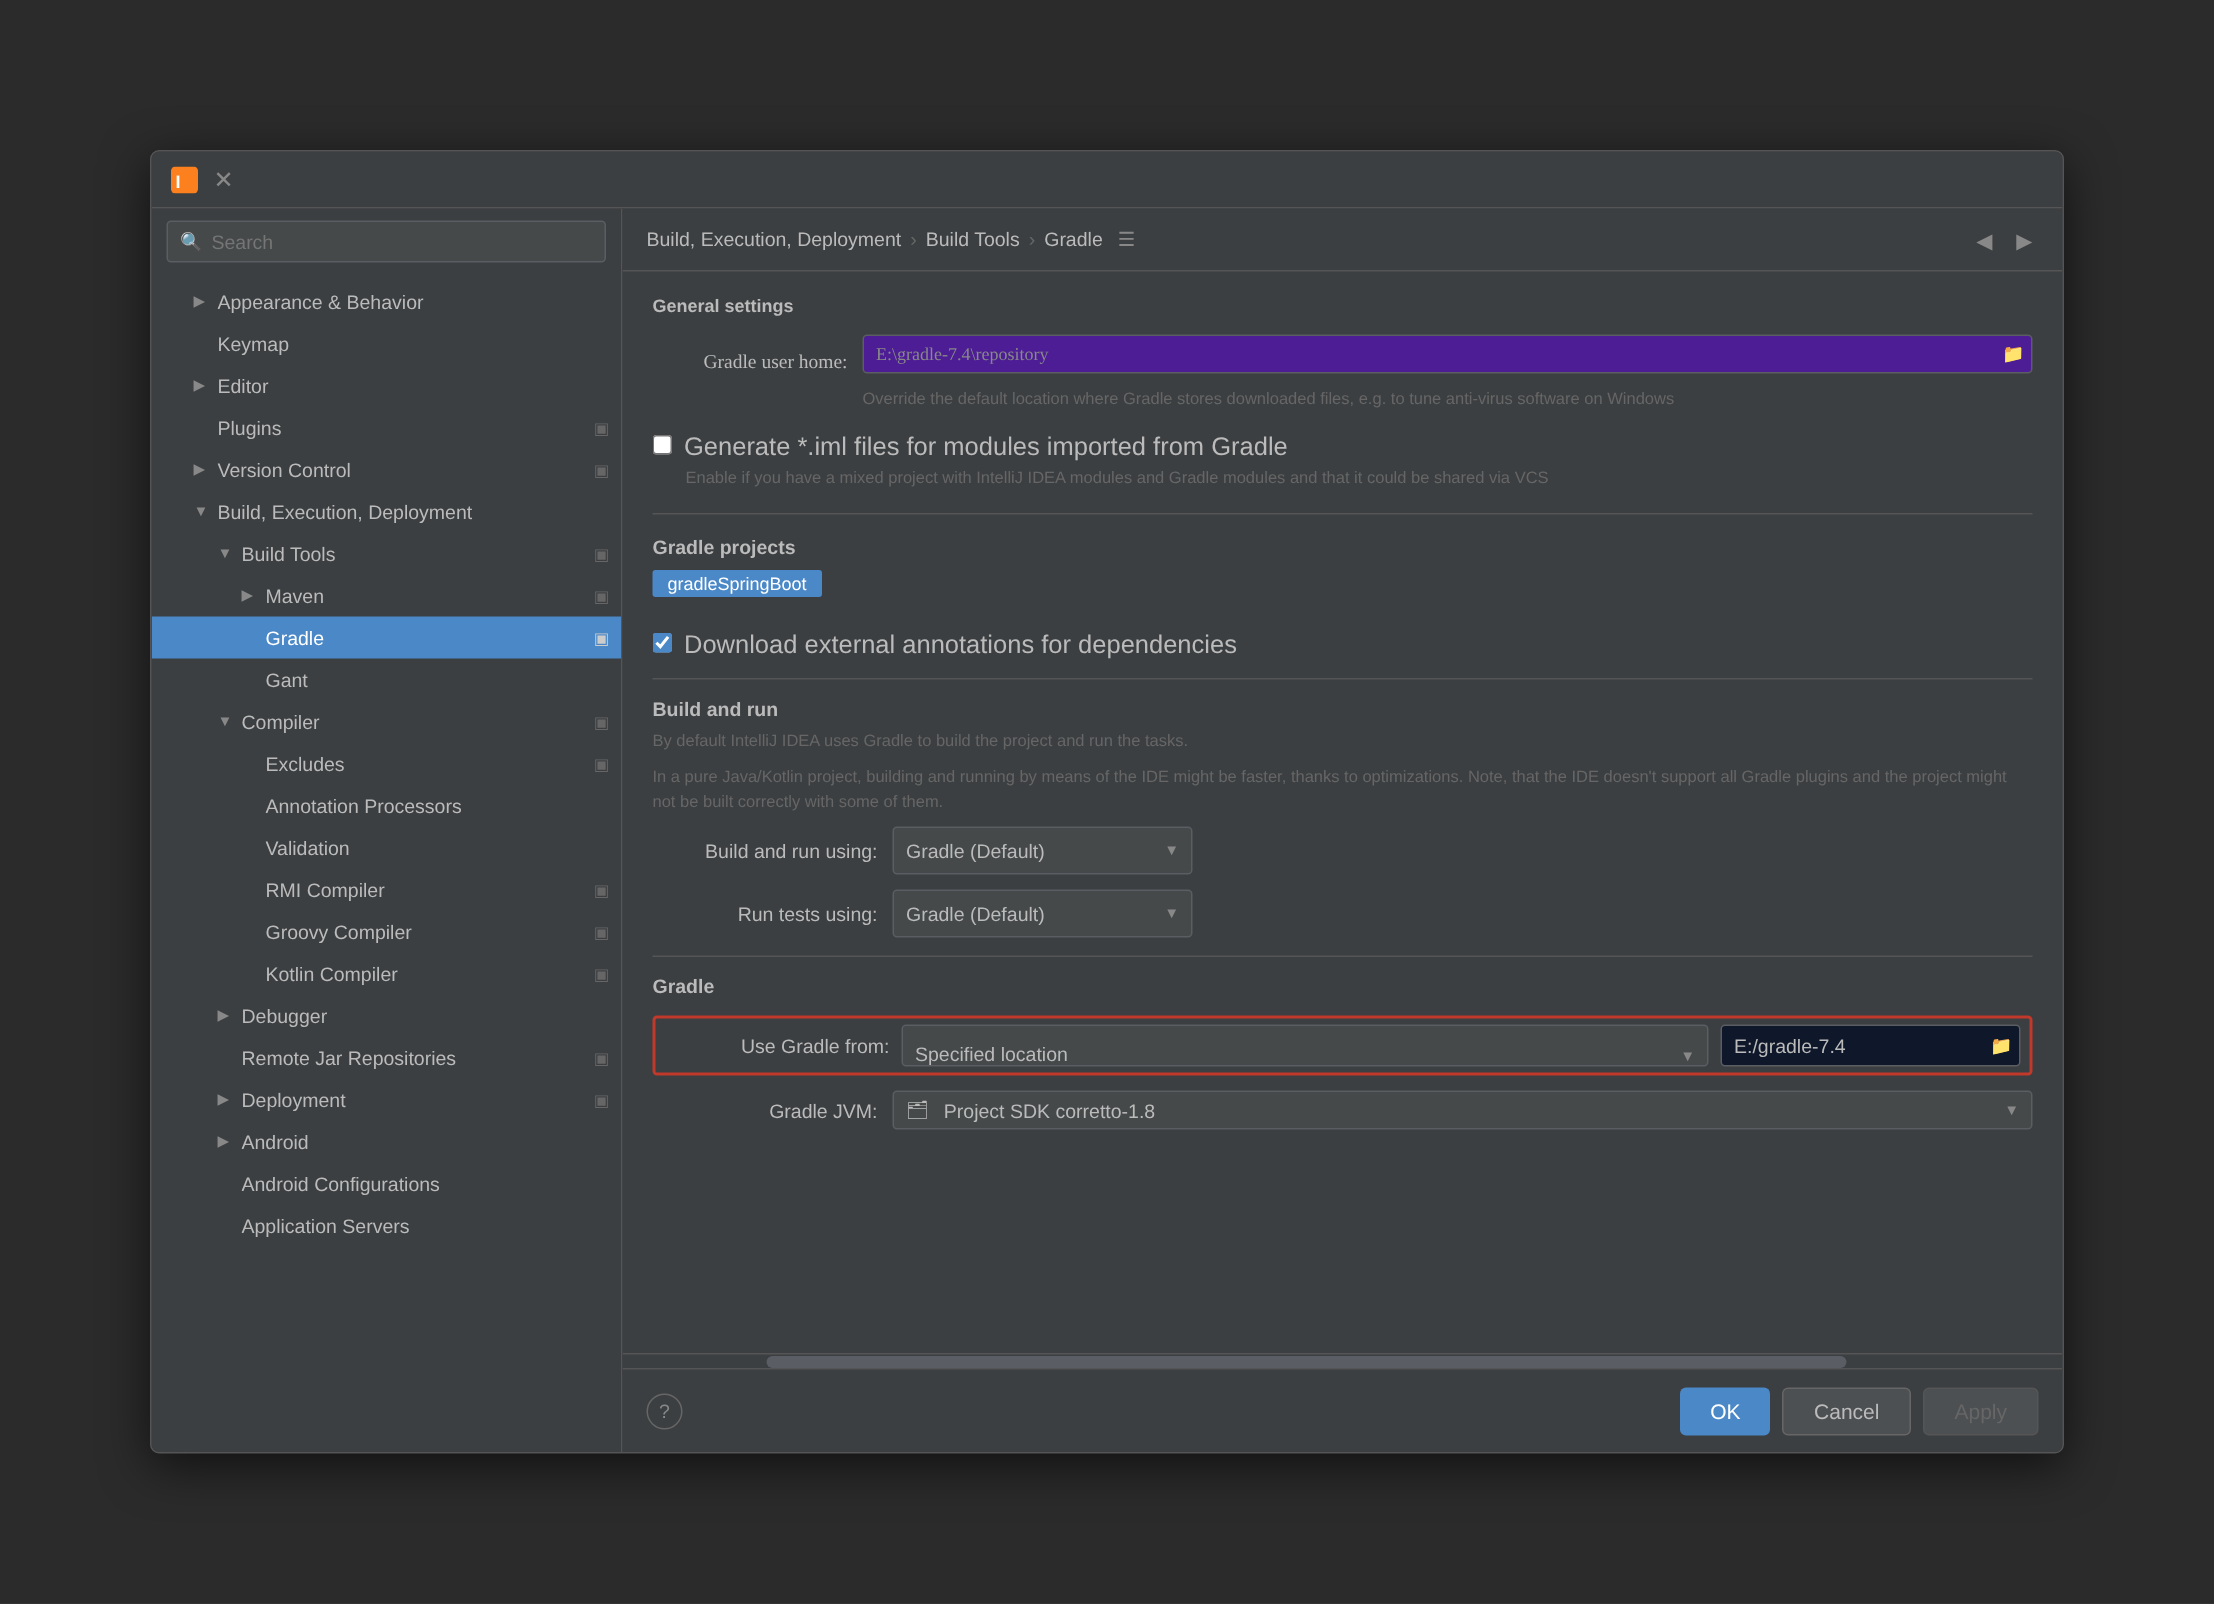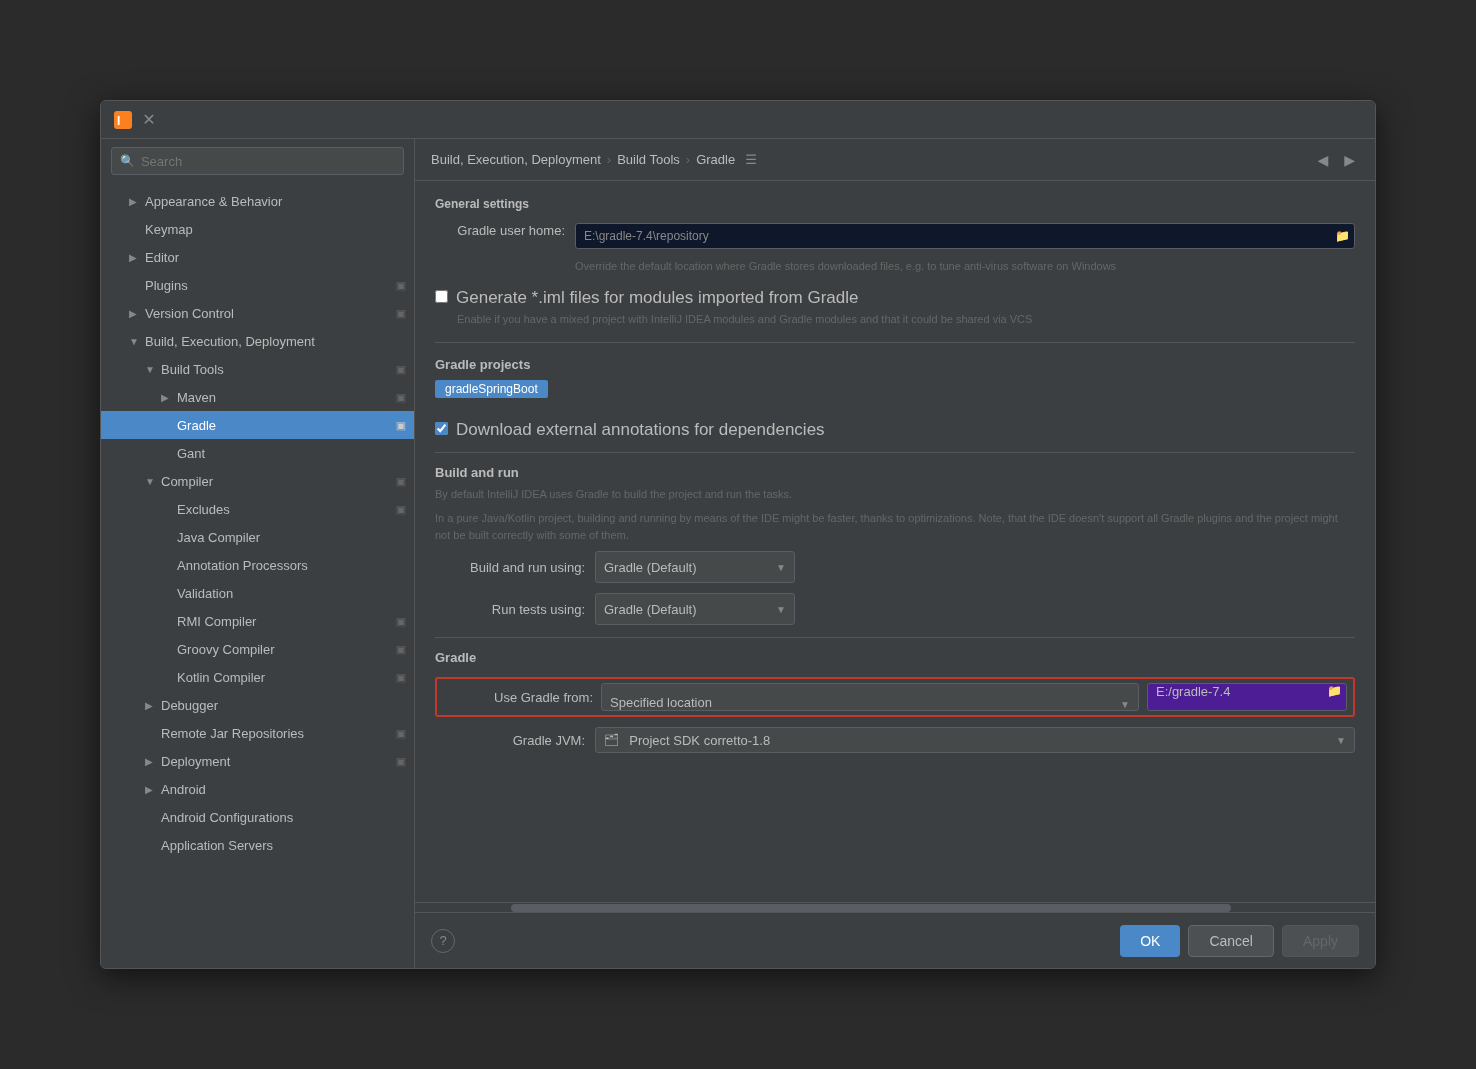--- a/index.html
+++ b/index.html
@@ -178,34 +178,35 @@
     .panel-content::-webkit-scrollbar-track { background: #3c3f41; }
     .panel-content::-webkit-scrollbar-thumb { background: #555; border-radius: 4px; }
     .section-title {
       font-size: 12px;
       font-weight: bold;
       color: #bbb;
       margin-bottom: 12px;
     }
     .form-row {
       display: flex;
-      align-items: flex-start;
+      align-items: flex-end;
       margin-bottom: 10px;
       gap: 10px;
+      font-family: Liberation Serif, serif;
     }
     .form-label {
       color: #bbb;
       font-size: 13px;
       width: 130px;
       flex-shrink: 0;
       text-align: right;
     }
     .form-input {
       flex: 1;
-      background: #0f172a;
+      background: #4c1d95;
       border: 1px solid #5a5d63;
       border-radius: 3px;
       height: 26px;
       display: flex;
       align-items: center;
       padding: 0 8px;
       color: #888;
       font-size: 12px;
       position: relative;
     }
@@ -332,26 +333,26 @@
       align-items: flex-end;
       padding: 0 8px;
       color: #bbb;
       font-size: 13px;
       cursor: pointer;
       gap: 6px;
       flex: 1;
     }
     .gradle-location-select .arrow-down { color: #888; margin-left: auto; font-size: 10px; }
     .gradle-path-input {
-      background: #4c1d95;
+      background: #0f172a;
       border: 1px solid #5a5d63;
       border-radius: 3px;
       height: 28px;
       display: flex;
-      align-items: flex-start;
+      align-items: center;
       padding: 0 8px;
       color: #bbb;
       font-size: 13px;
       flex: 0 0 200px;
       position: relative;
     }
     .gradle-path-input .folder-btn {
       position: absolute;
       right: 4px;
       color: #888;
@@ -524,24 +525,20 @@
           <span class="item-label">Compiler</span>
           <span class="pin-icon">▣</span>
         </div>
 
         <div class="tree-item indent-3">
           <span class="arrow"></span>
           <span class="item-label">Excludes</span>
           <span class="pin-icon">▣</span>
         </div>
 
-        <div class="tree-item indent-3">
-          <span class="arrow"></span>
-          <span class="item-label">Java Compiler</span>
-        </div>
 
         <div class="tree-item indent-3">
           <span class="arrow"></span>
           <span class="item-label">Annotation Processors</span>
         </div>
 
         <div class="tree-item indent-3">
           <span class="arrow"></span>
           <span class="item-label">Validation</span>
         </div>

